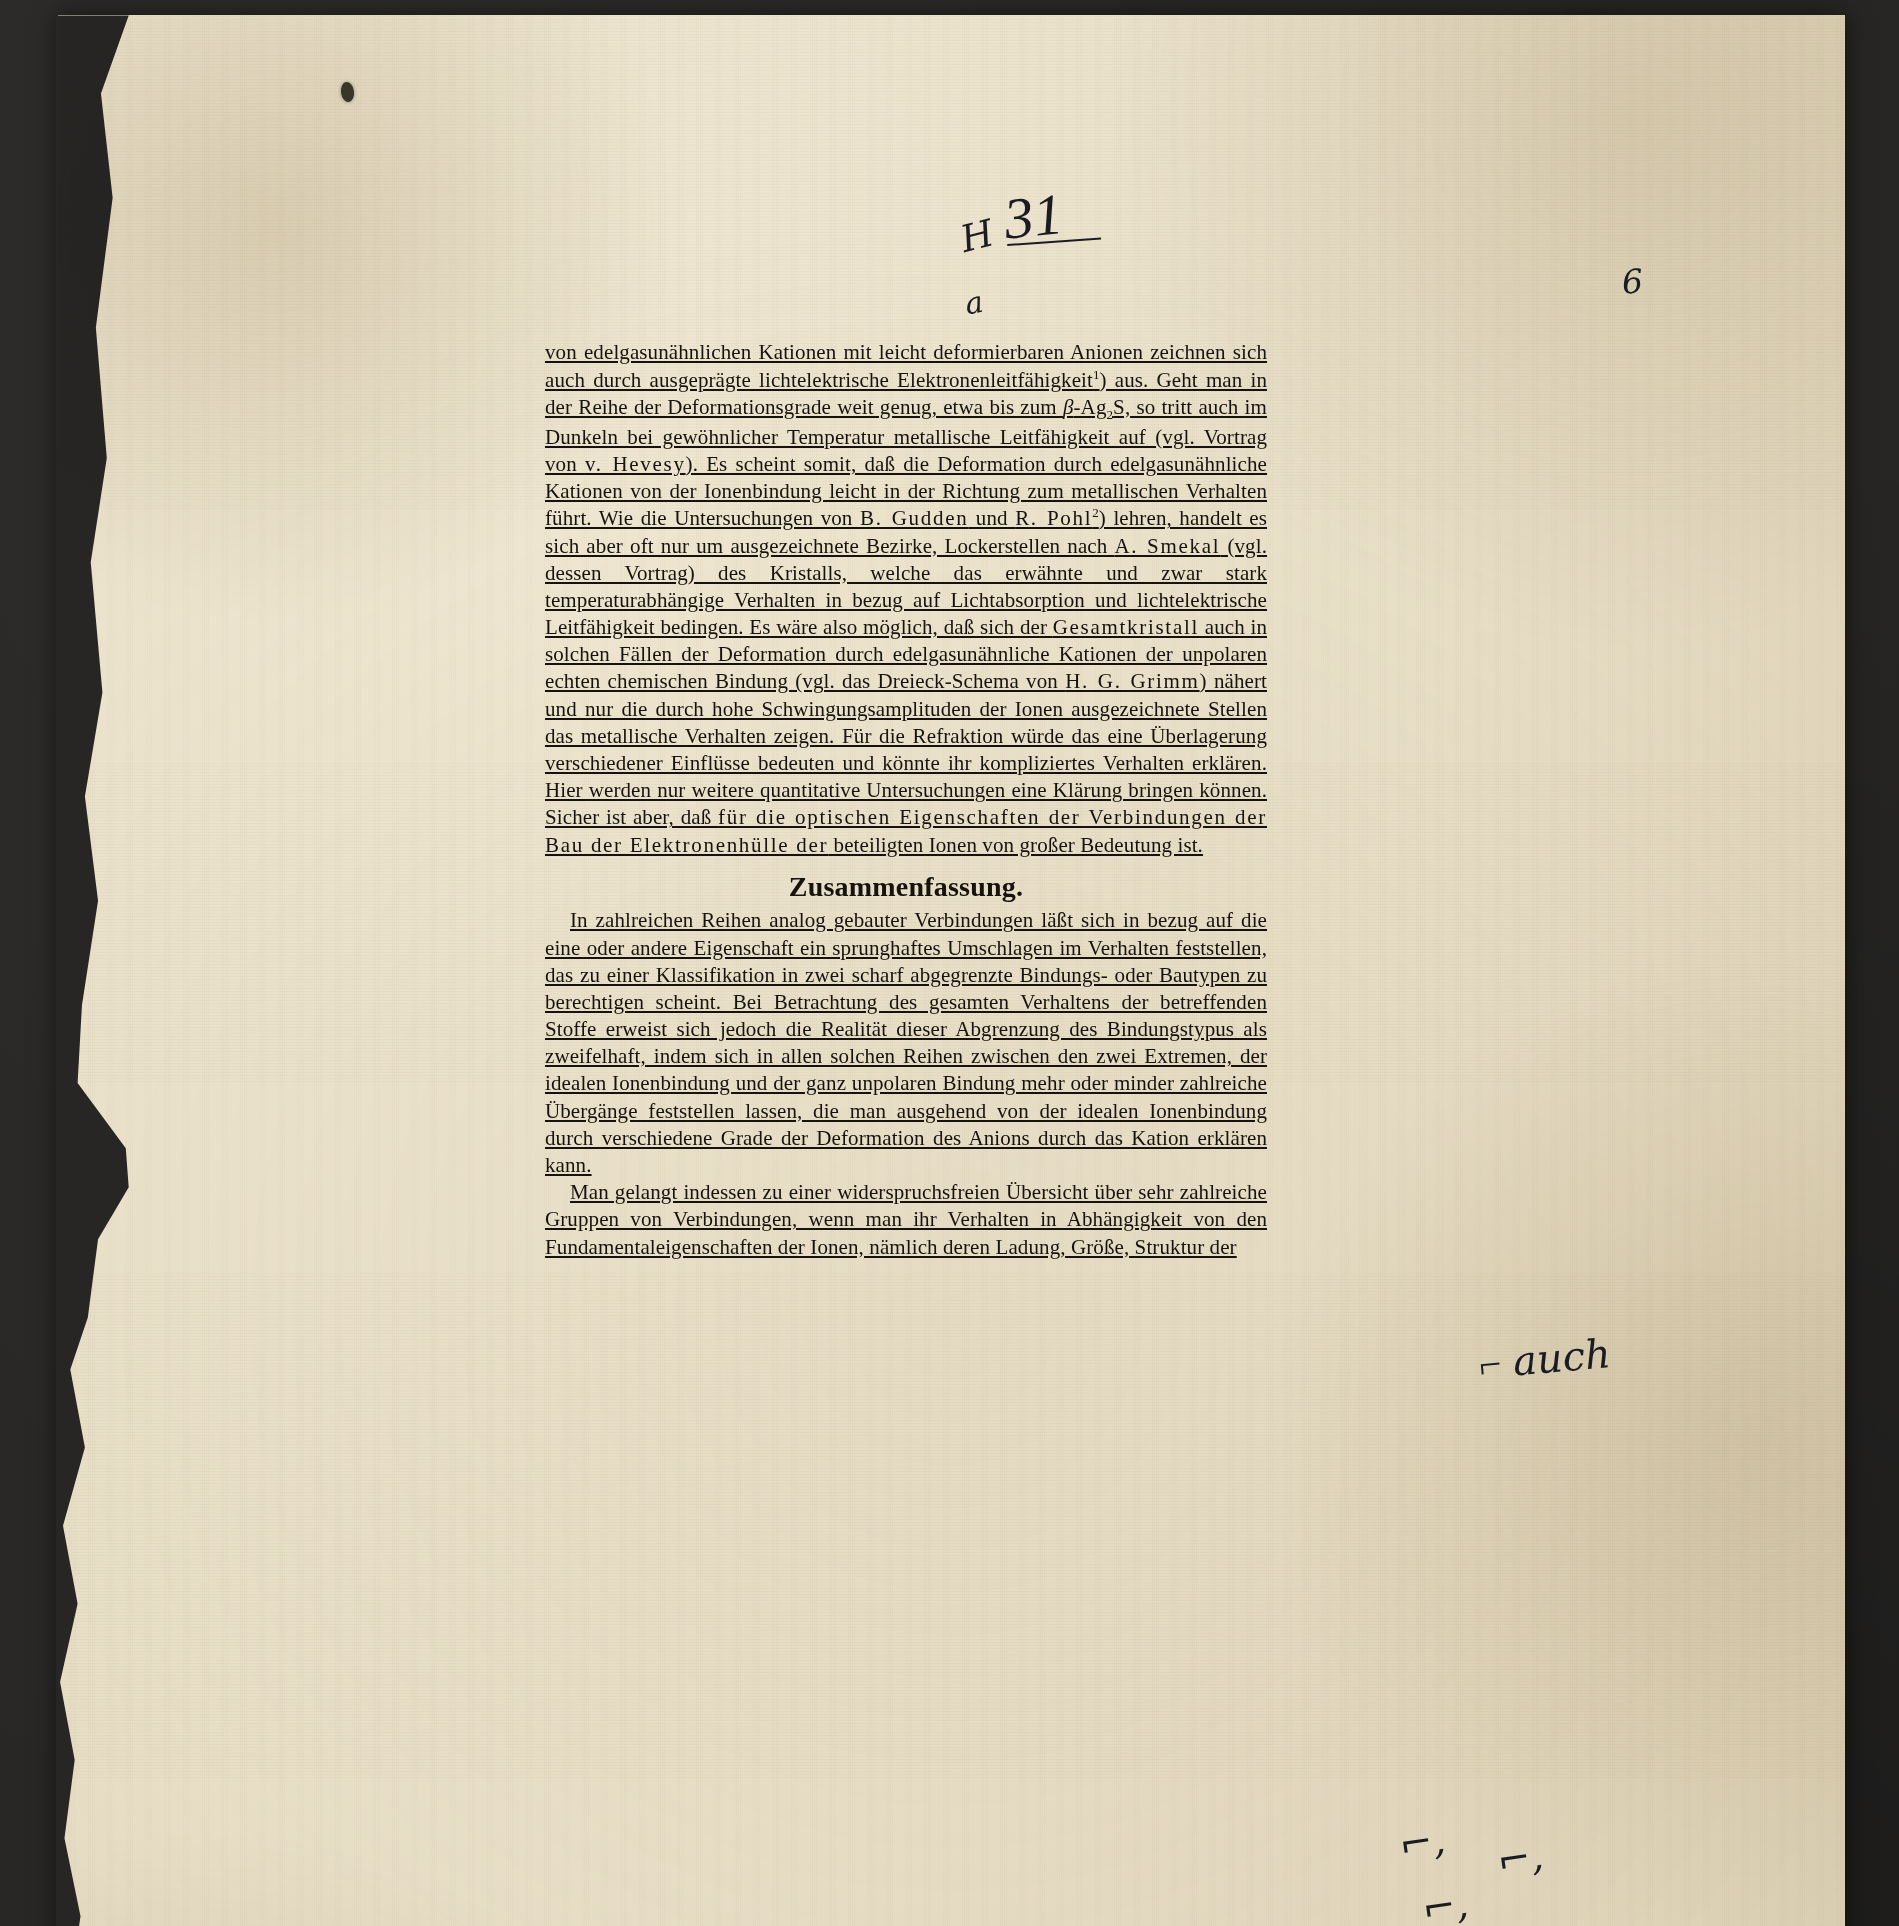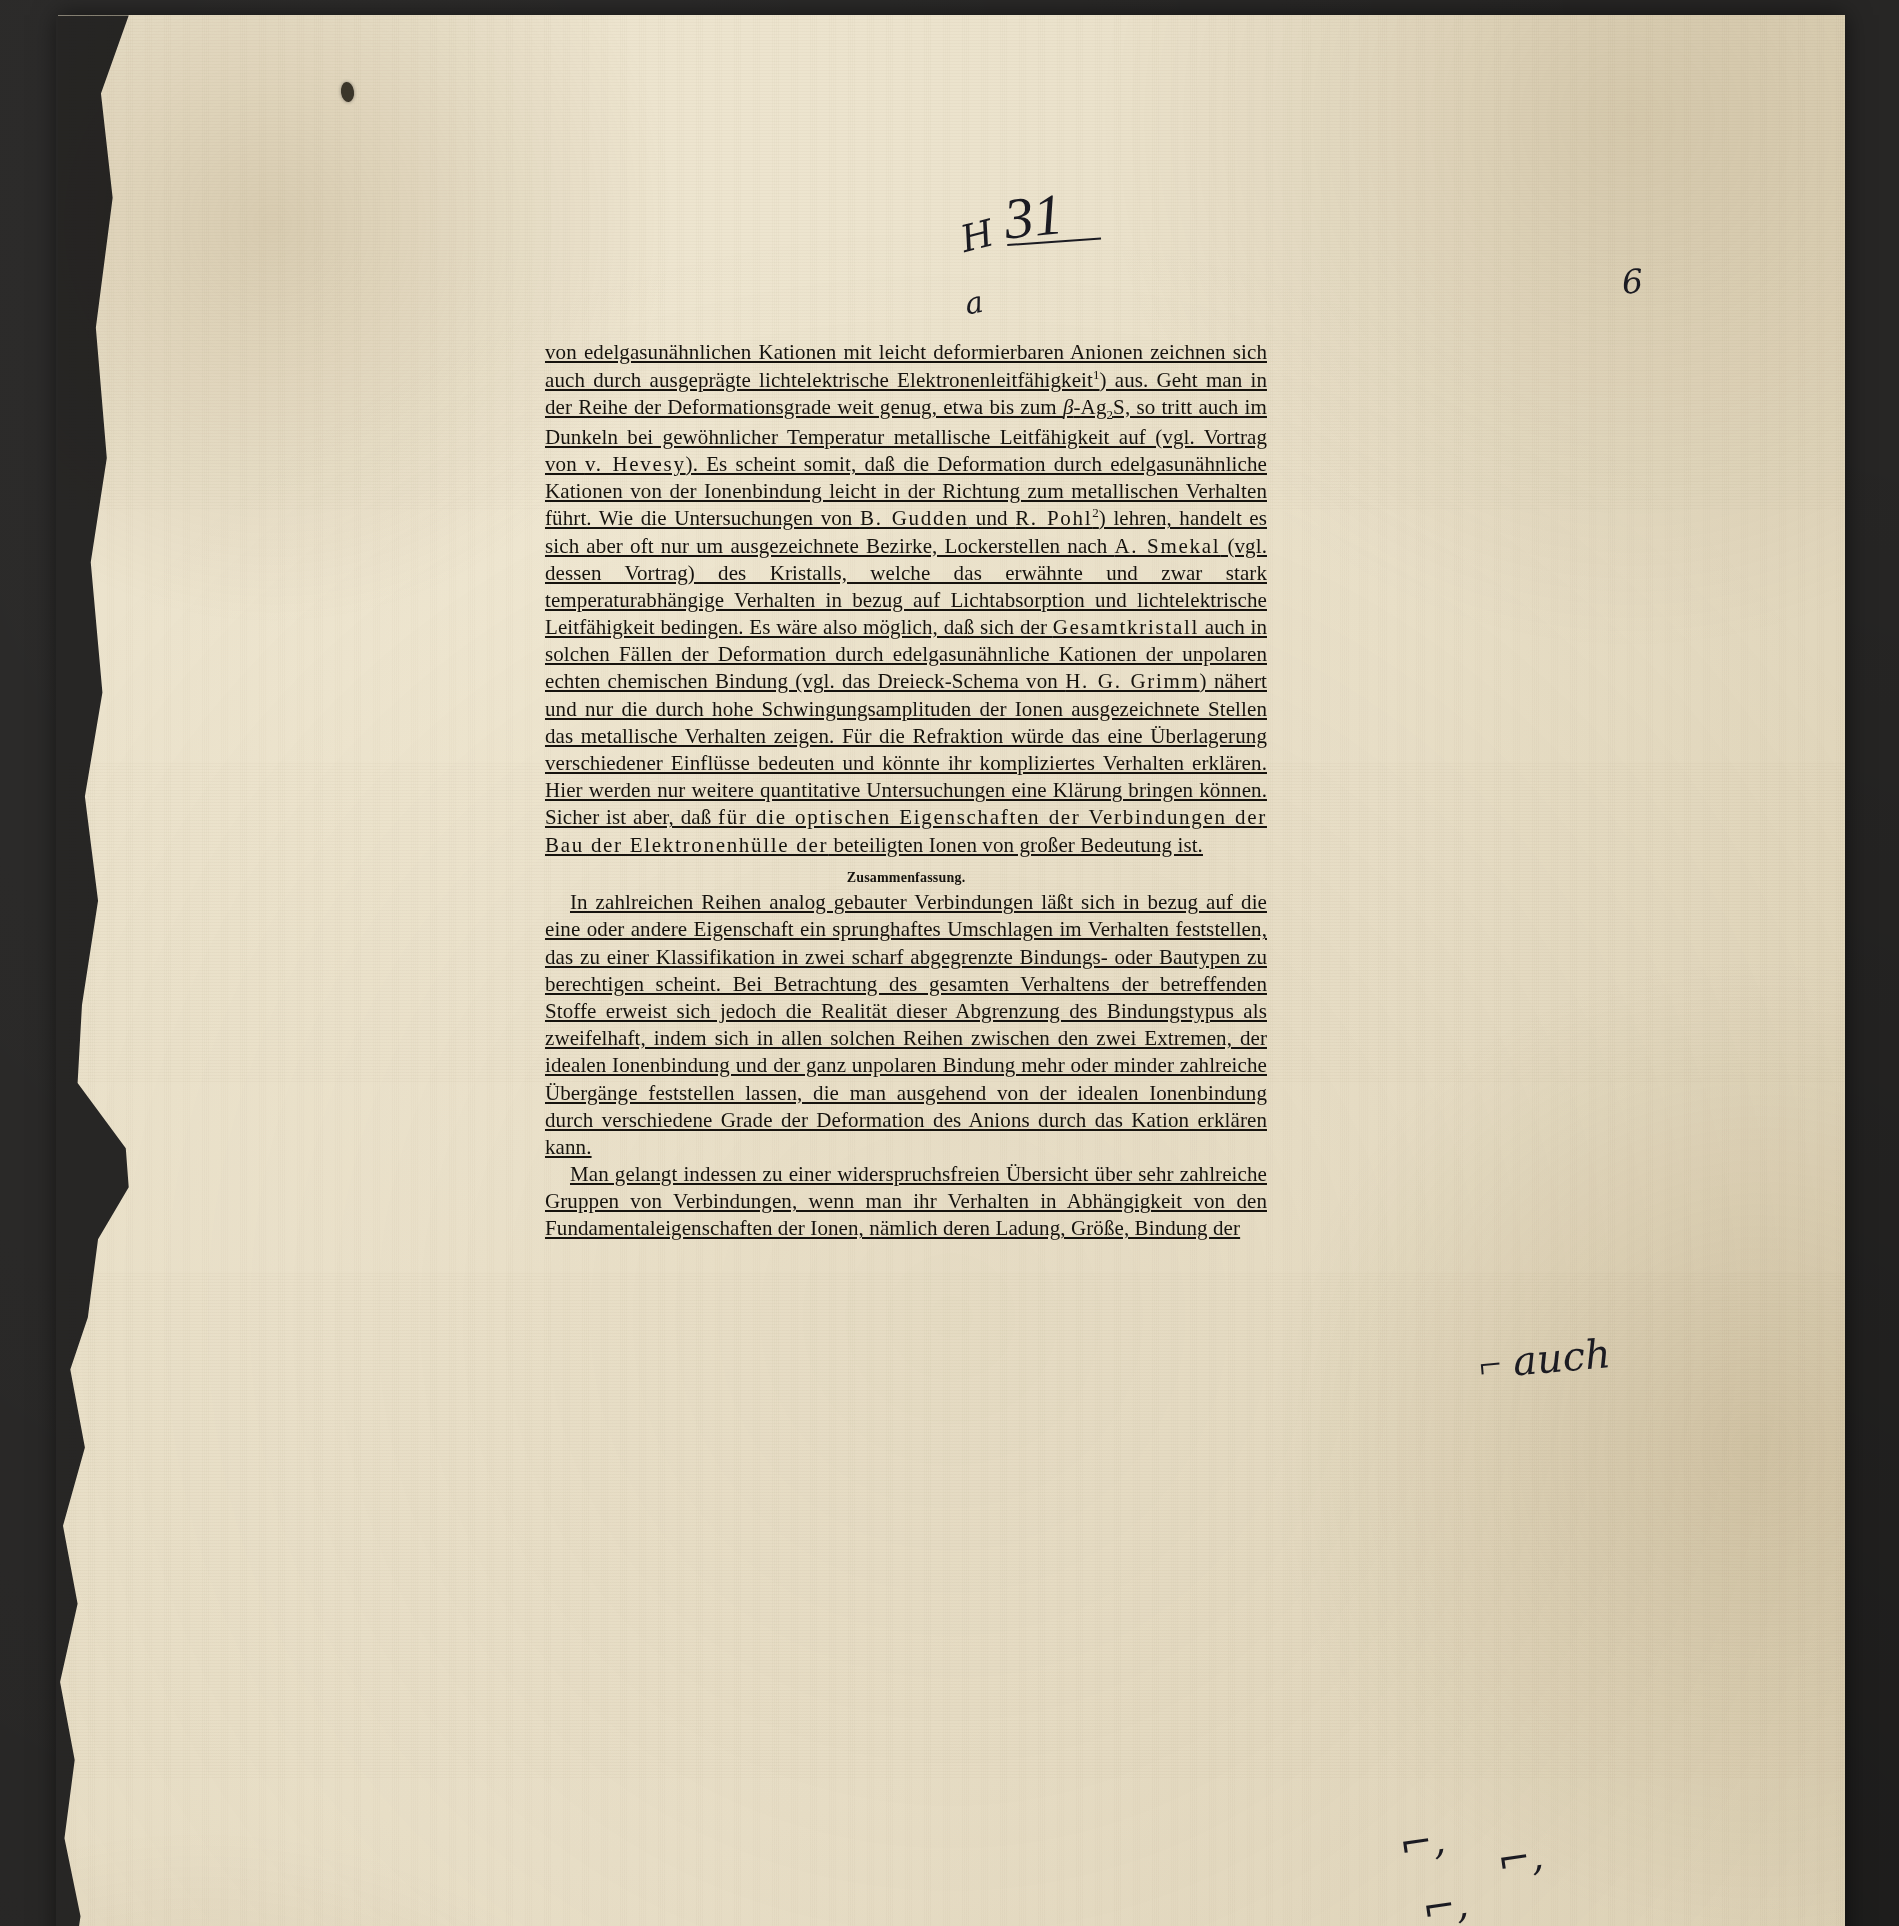--- a/index.html
+++ b/index.html
@@ -108,21 +108,21 @@
     margin: 0;
     text-decoration: underline;
   }
   .indent{ text-indent: 25px; }
   .sp-letter{ letter-spacing: 1.7px; }
   sup{ font-size: 0.62em; vertical-align: super; }
   sub{ font-size: 0.62em; vertical-align: sub; }
   .ital{ font-style: italic; }
 
   h2.section-head{
-    font-size: 14px;
+    font-size: 28px;
     font-weight: bold;
     text-align: center;
     margin: 10px 0 2.3px 0;
     letter-spacing: 0.2px;
   }
 
   
   .hand{
     position:absolute;
     color:#1b1b22;
@@ -197,17 +197,17 @@
     <span style="position:absolute; left:23px;  top:64px; transform:rotate(-8deg);">⌐,</span>
   </div>
 
   <div class="column">
     <p>von edelgasunähnlichen Kationen mit leicht deformierbaren Anionen zeichnen sich auch durch ausgeprägte lichtelektrische Elektronenleitfähigkeit<sup>1</sup>) aus. Geht man in der Reihe der Deformationsgrade weit genug, etwa bis zum <span class="ital">β</span>-Ag<sub>2</sub>S, so tritt auch im Dunkeln bei gewöhnlicher Temperatur metallische Leitfähigkeit auf (vgl. Vortrag von <span class="sp-letter">v. Hevesy</span>). Es scheint somit, daß die Deformation durch edelgasunähnliche Kationen von der Ionenbindung leicht in der Richtung zum metallischen Verhalten führt. Wie die Untersuchungen von <span class="sp-letter">B. Gudden</span> und <span class="sp-letter">R. Pohl</span><sup>2</sup>) lehren, handelt es sich aber oft nur um ausgezeichnete Bezirke, Lockerstellen nach <span class="sp-letter">A. Smekal</span> (vgl. dessen Vortrag) des Kristalls, welche das erwähnte und zwar stark temperaturabhängige Verhalten in bezug auf Lichtabsorption und lichtelektrische Leitfähigkeit bedingen. Es wäre also möglich, daß sich der <span class="sp-letter">Gesamtkristall</span> auch in solchen Fällen der Deformation durch edelgasunähnliche Kationen der unpolaren echten chemischen Bindung (vgl. das Dreieck-Schema von <span class="sp-letter">H. G. Grimm</span>) nähert und nur die durch hohe Schwingungsamplituden der Ionen ausgezeichnete Stellen das metallische Verhalten zeigen. Für die Refraktion würde das eine Überlagerung verschiedener Einflüsse bedeuten und könnte ihr kompliziertes Verhalten erklären. Hier werden nur weitere quantitative Untersuchungen eine Klärung bringen können. Sicher ist aber, daß <span class="sp-letter">für die optischen Eigenschaften der Verbindungen der Bau der Elektronenhülle der</span> beteiligten Ionen von großer Bedeutung ist.</p>
 
     <h2 class="section-head">Zusammenfassung.</h2>
 
     <p class="indent">In zahlreichen Reihen analog gebauter Verbindungen läßt sich in bezug auf die eine oder andere Eigenschaft ein sprunghaftes Umschlagen im Verhalten feststellen, das zu einer Klassifikation in zwei scharf abgegrenzte Bindungs- oder Bautypen zu berechtigen scheint. Bei Betrachtung des gesamten Verhaltens der betreffenden Stoffe erweist sich jedoch die Realität dieser Abgrenzung des Bindungstypus als zweifelhaft, indem sich in allen solchen Reihen zwischen den zwei Extremen, der idealen Ionenbindung und der ganz unpolaren Bindung mehr oder minder zahlreiche Übergänge feststellen lassen, die man ausgehend von der idealen Ionenbindung durch verschiedene Grade der Deformation des Anions durch das Kation erklären kann.</p>
 
-    <p class="indent">Man gelangt indessen zu einer widerspruchsfreien Übersicht über sehr zahlreiche Gruppen von Verbindungen, wenn man ihr Verhalten in Abhängigkeit von den Fundamentaleigenschaften der Ionen, nämlich deren Ladung, Größe, Bindung der</p>
+    <p class="indent">Man gelangt indessen zu einer widerspruchsfreien Übersicht über sehr zahlreiche Gruppen von Verbindungen, wenn man ihr Verhalten in Abhängigkeit von den Fundamentaleigenschaften der Ionen, nämlich deren Ladung, Größe, Struktur der</p>
   </div>
 
 </div>
 
 
 </body></html>

